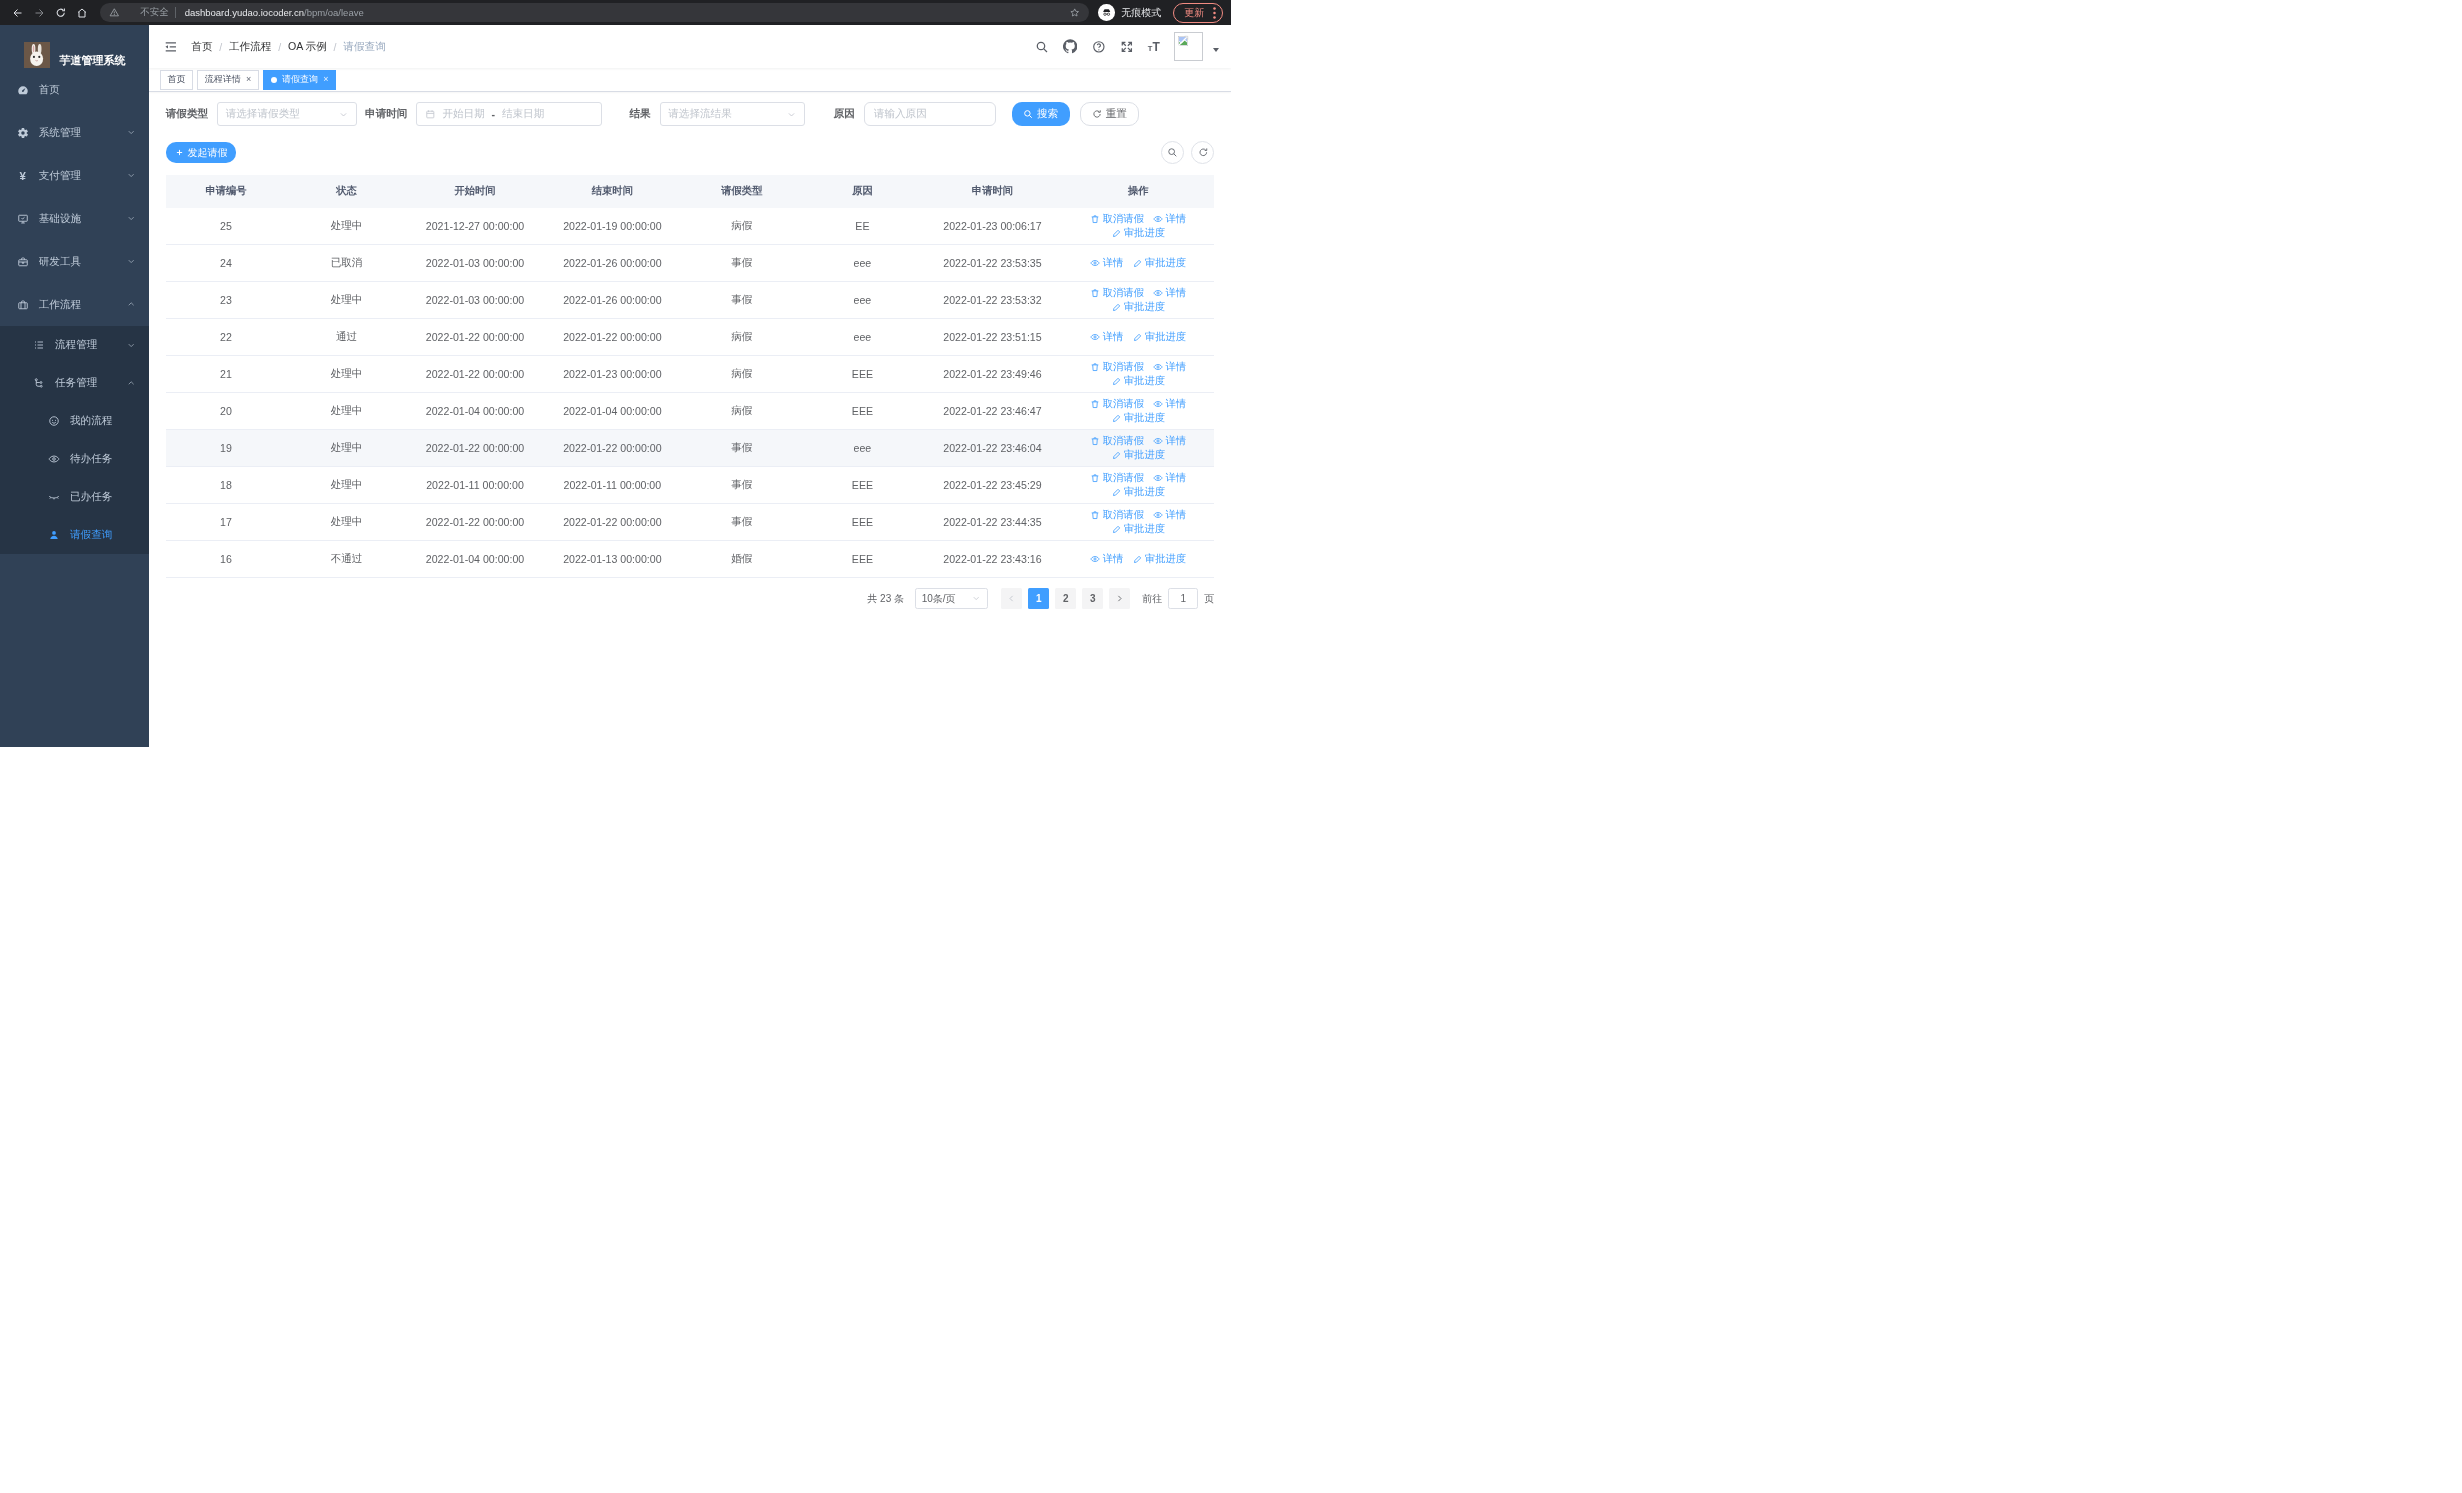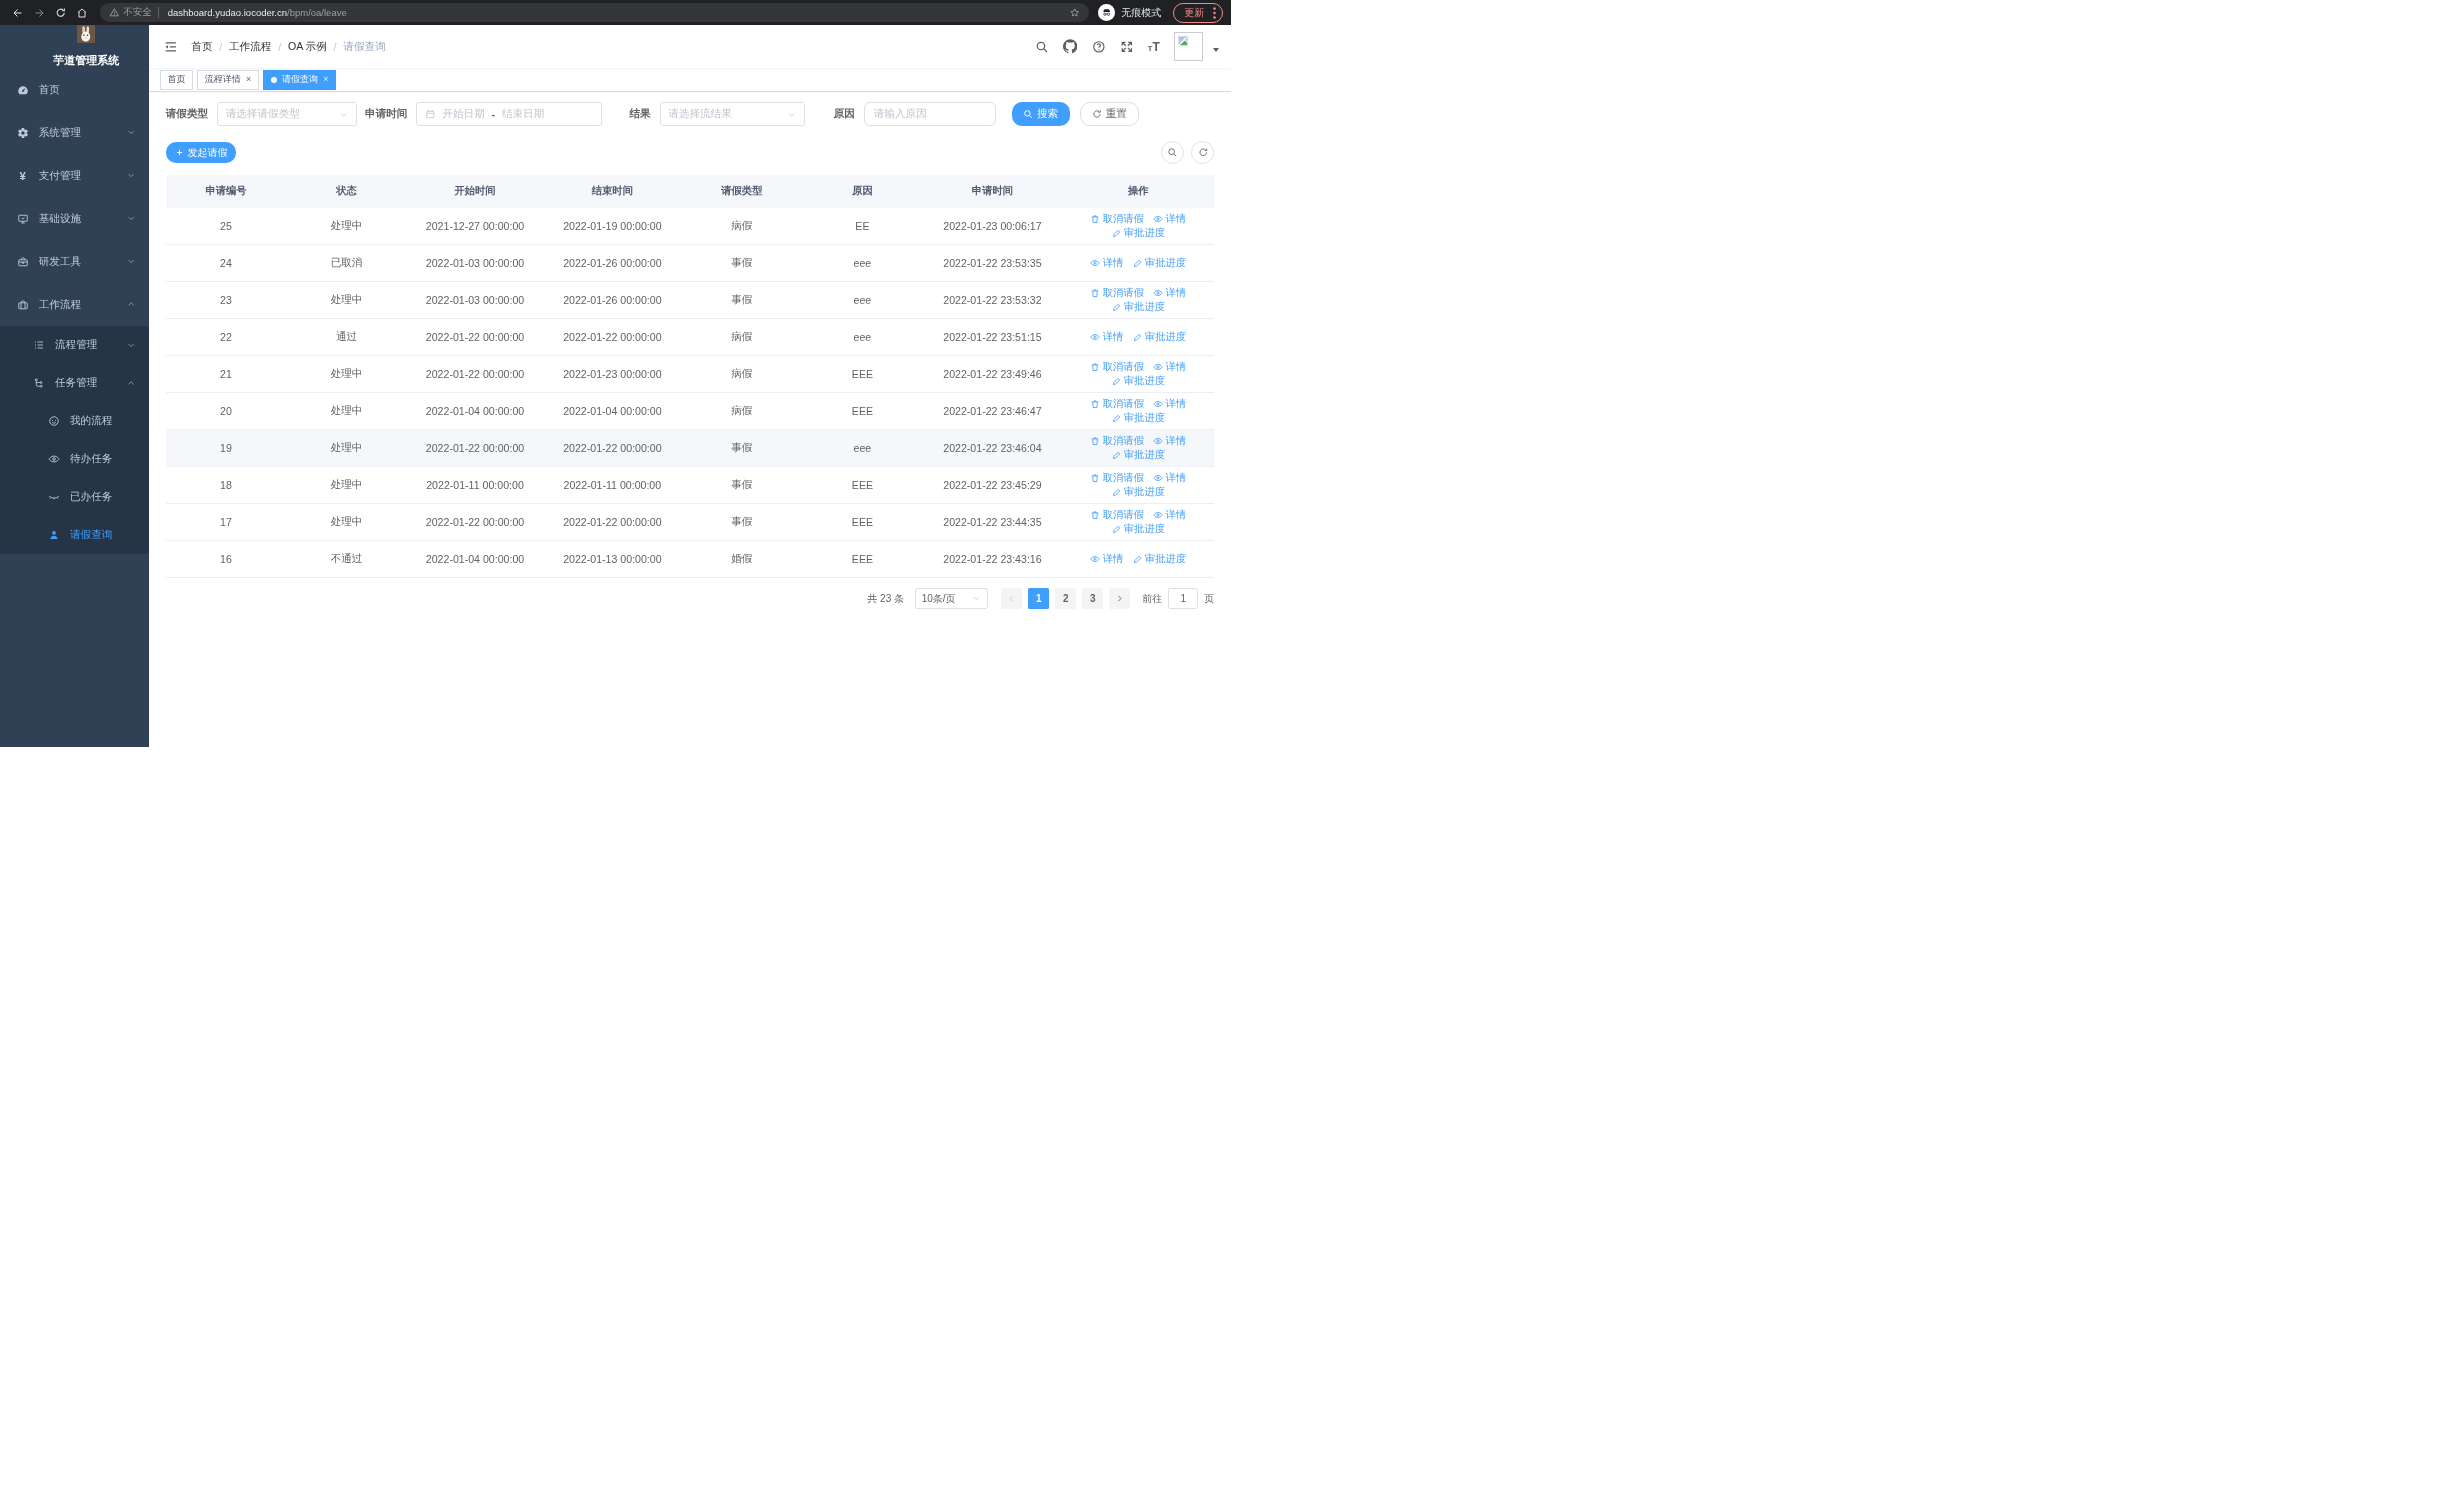--- a/index.html
+++ b/index.html
@@ -16,21 +16,21 @@
   .url-host { color:#e8eaed; }
   .url-path { color:#9aa0a6; }
   .omnibox .star { margin-left:auto; color:#9aa0a6; }
   .incog-chip { display:flex; align-items:center; gap:6px; color:#e8eaed; font-size:10px; padding:0 10.6px 0 1.5px; flex-shrink:0; }
   .incog-circle { width:16.7px; height:16.7px; border-radius:50%; background:#fff; color:#202124; display:flex; align-items:center; justify-content:center; }
   .update-pill { height:20px; border:1.1px solid #f28b82; color:#f28b82; border-radius:10.6px; display:flex; align-items:center; gap:8.4px; padding:0 6.8px 0 10px; font-size:10px; flex-shrink:0; cursor:pointer; }
 
   
   .app { display:flex; height:722px; }
   .sidebar { width:149px; flex-shrink:0; background:#304156; color:#bfcbd9; display:flex; flex-direction:column; overflow:hidden; }
-  .logo-row { height:43px; display:flex; align-items:center; padding-left:23.6px; gap:10px; flex-shrink:0;flex-direction:column; }
+  .logo-row { height:43px; display:flex; align-items:flex-end; padding-left:23.6px; gap:10px; flex-shrink:0; }
   .app-title { color:#fff; font-weight:700; font-size:11px; white-space:nowrap; }
   .menu { flex:1; }
   .menu-item { height:43px; display:flex; align-items:center; padding:0 13.7px 0 16.7px; gap:10px; font-size:10.6px; cursor:pointer; white-space:nowrap; }
   .menu-item .chev { margin-left:auto; opacity:.75; }
   .submenu { background:#263445; }
   .submenu .menu-item { height:38px; }
   .mi-l2 { padding-left:33px; }
   .mi-l3 { padding-left:48px; }
   .menu-item.active { color:#409eff; }
   .micon { width:12px; height:12px; flex-shrink:0; }
@@ -124,21 +124,21 @@
         <path d="M4 11l8-7 8 7"></path>
         <path d="M6 9.5V20h12V9.5"></path>
       </svg>
   </div>
   <div class="omnibox">
     <svg width="10.6" height="10.6" viewBox="0 0 24 24" fill="none" stroke="currentColor" stroke-width="2">
         <path d="M12 4L2.5 20h19L12 4z"></path>
         <path d="M12 10v4.5"></path>
         <circle cx="12" cy="17.2" r="0.6" fill="currentColor"></circle>
       </svg>
-    <span style="margin-left:4px">不安全</span>
+    <span style="margin-left:21px">不安全</span>
     <span class="sep"></span>
     <span><span class="url-host">dashboard.yudao.iocoder.cn</span><span class="url-path">/bpm/oa/leave</span></span>
     <span class="star">
       <svg width="11.4" height="11.4" viewBox="0 0 24 24" fill="none" stroke="currentColor" stroke-width="1.8">
           <path d="M12 4l2.4 5 5.6.7-4.1 3.8 1 5.5-4.9-2.7-4.9 2.7 1-5.5L4 9.7 9.6 9z"></path>
         </svg>
     </span>
   </div>
   <div class="incog-chip">
     <span class="incog-circle">

